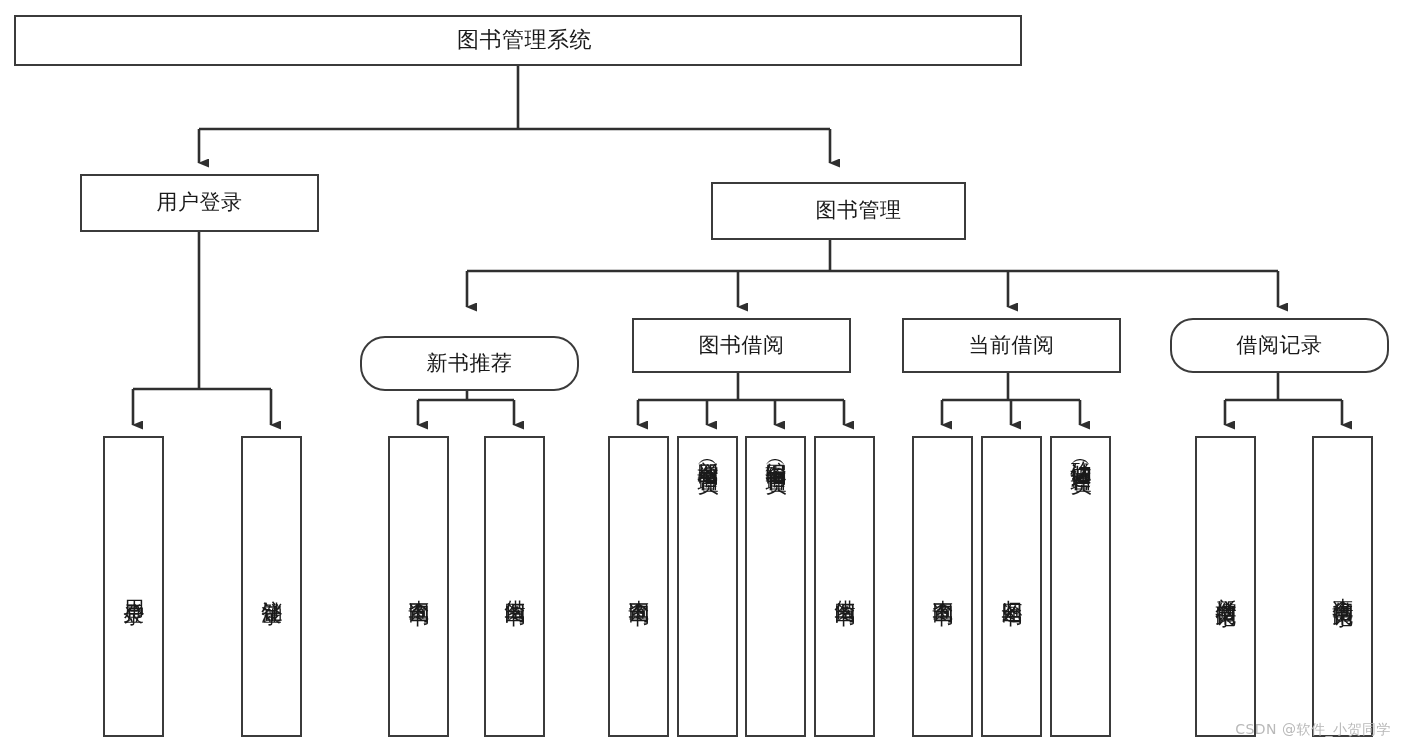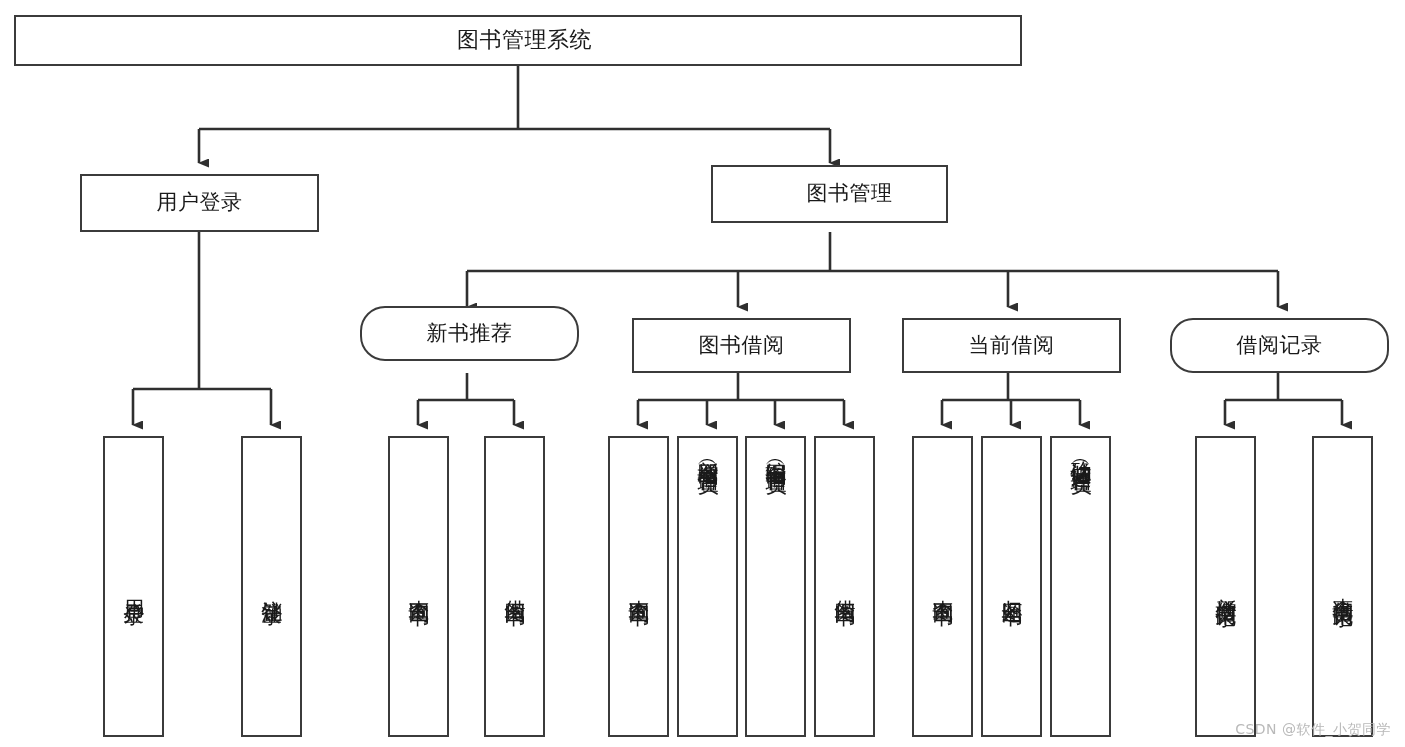--- a/index.html
+++ b/index.html
@@ -137,25 +137,25 @@
   </svg>
 
   <div class="node horiz root" style="left:14px; top:15px; width:1008px; height:51px;">
     <span class="node-label">图书管理系统</span>
   </div>
 
   <div class="node horiz" style="left:80px; top:174px; width:239px; height:58px;">
     <span class="node-label">用户登录</span>
   </div>
 
-  <div class="node horiz" style="left:711px; top:165px; width:237px; height:58px;padding-left:40px;">
+  <div class="node horiz" style="left:711px; top:182px; width:255px; height:58px;padding-left:40px;">
     <span class="node-label">图书管理</span>
   </div>
 
-  <div class="node horiz" style="left:360px; top:306px; width:219px; height:55px;border-radius:25px;">
+  <div class="node horiz" style="left:360px; top:336px; width:219px; height:55px;border-radius:25px;">
     <span class="node-label">新书推荐</span>
   </div>
 
   <div class="node horiz" style="left:632px; top:318px; width:219px; height:55px;">
     <span class="node-label">图书借阅</span>
   </div>
 
   <div class="node horiz" style="left:902px; top:318px; width:219px; height:55px;">
     <span class="node-label">当前借阅</span>
   </div>

